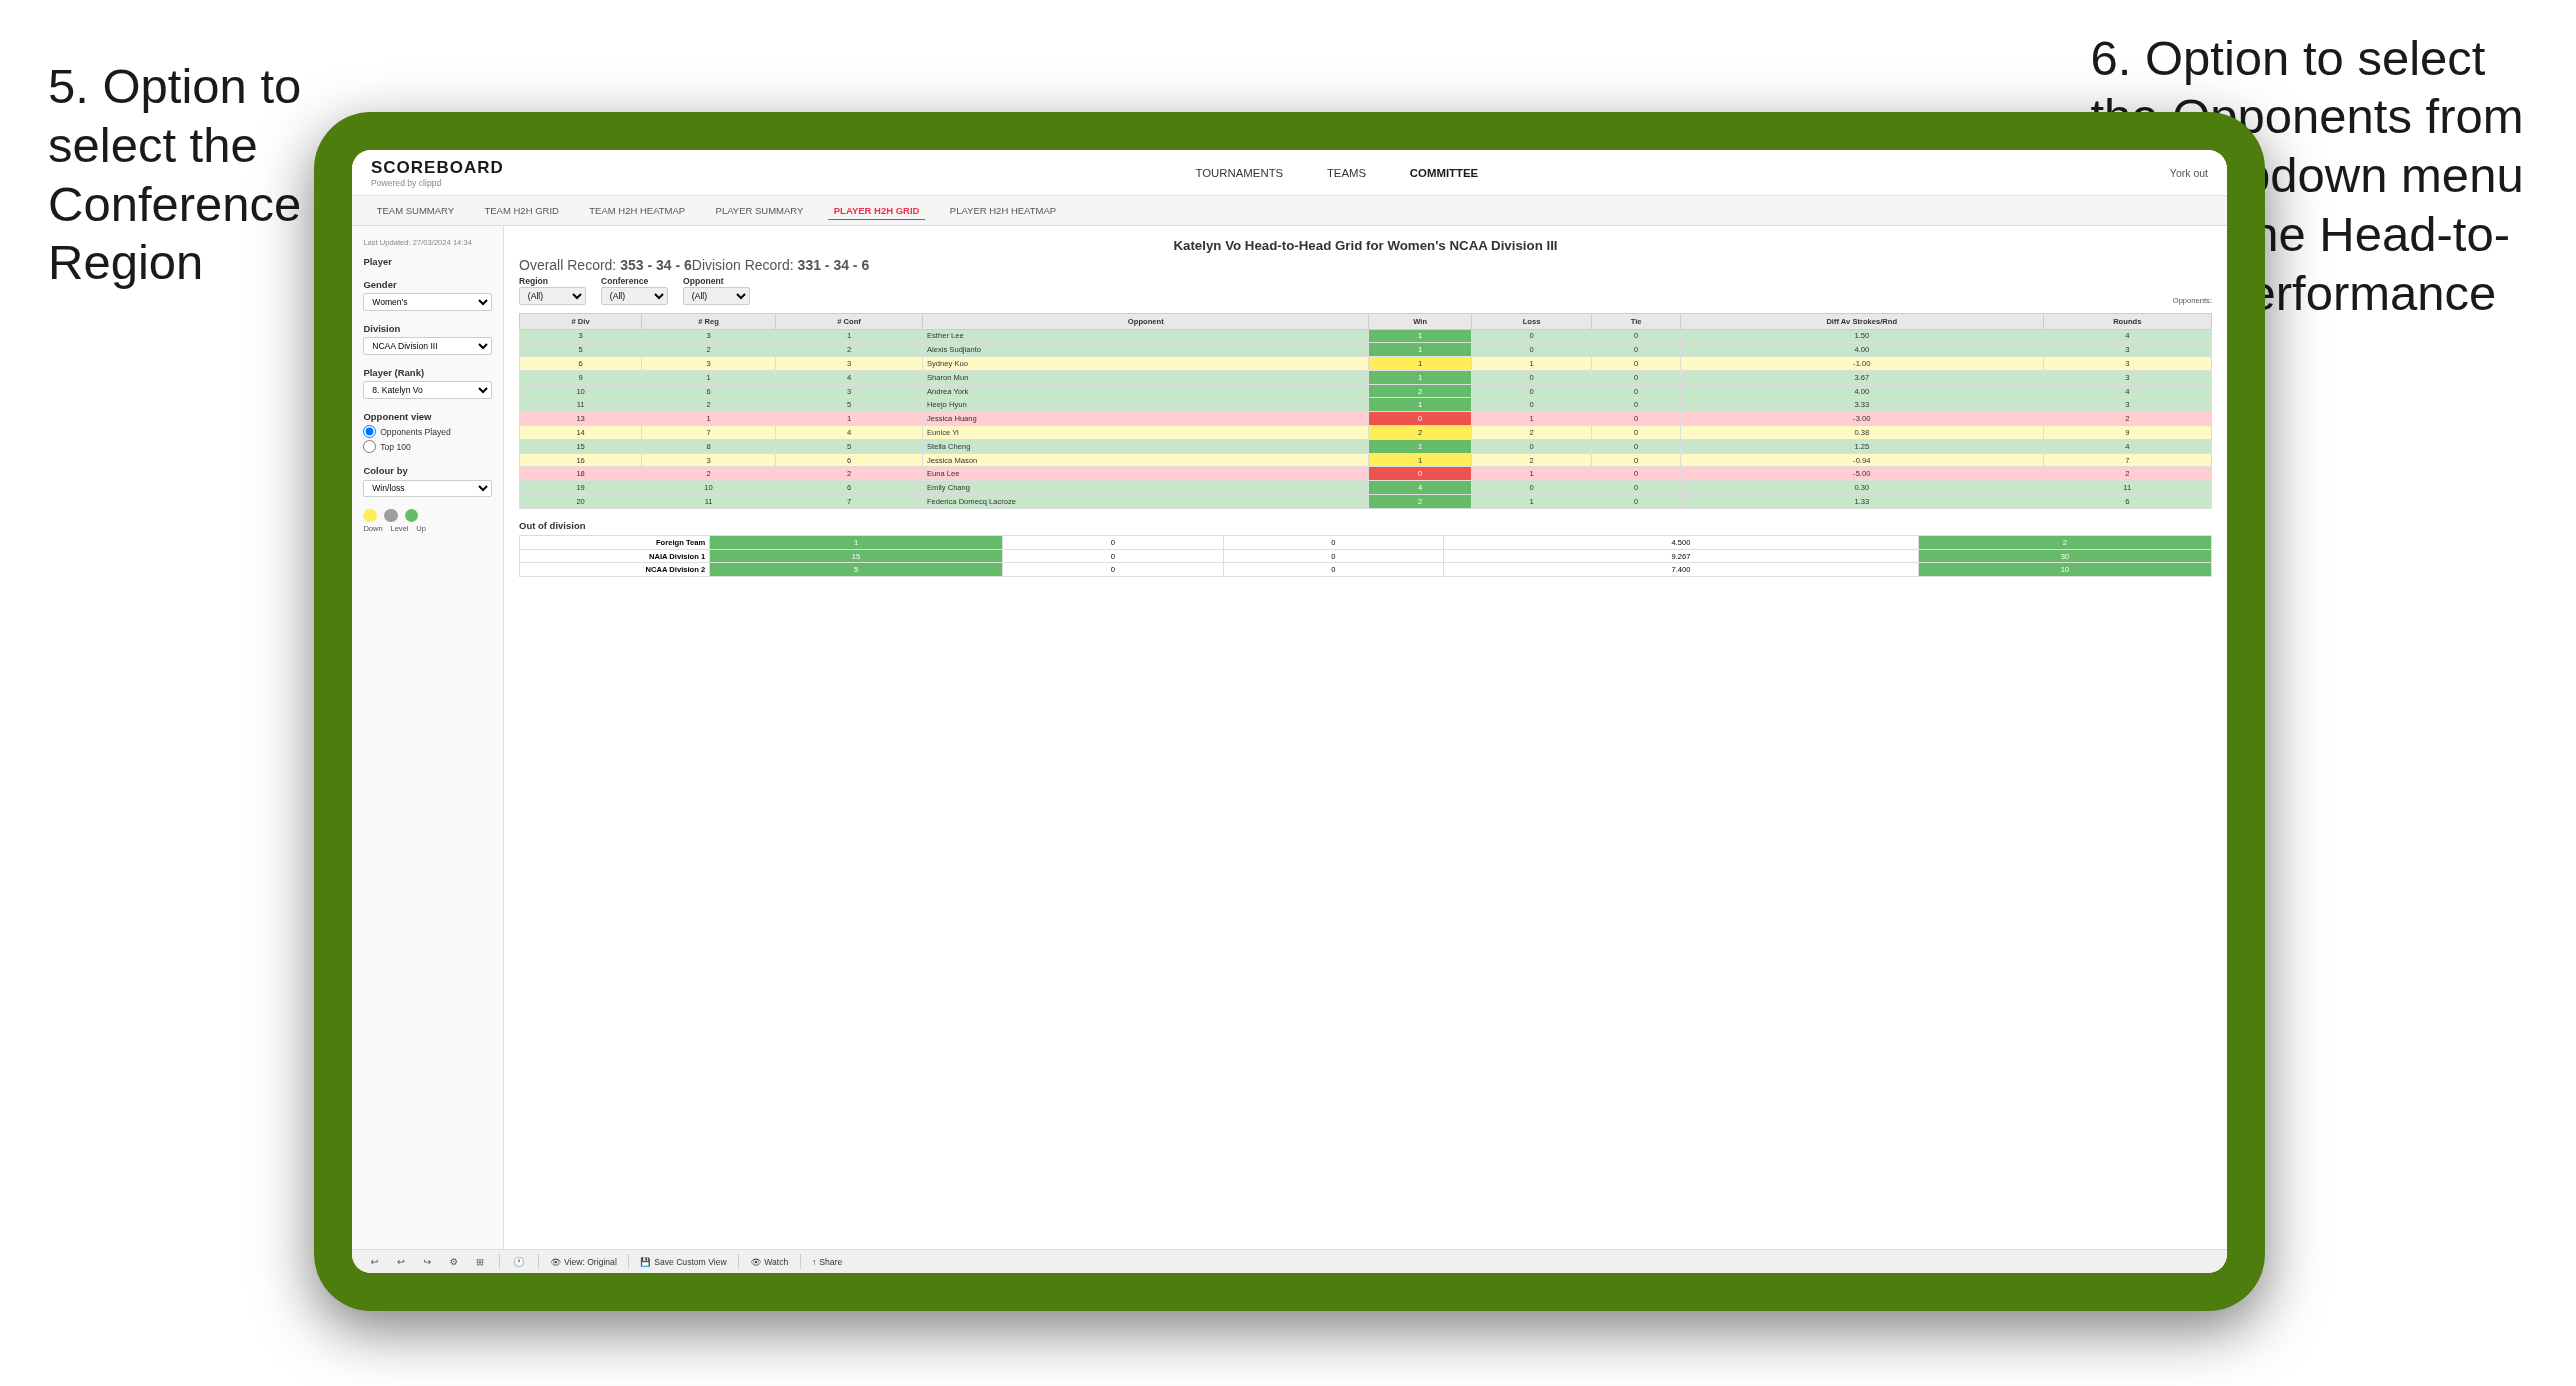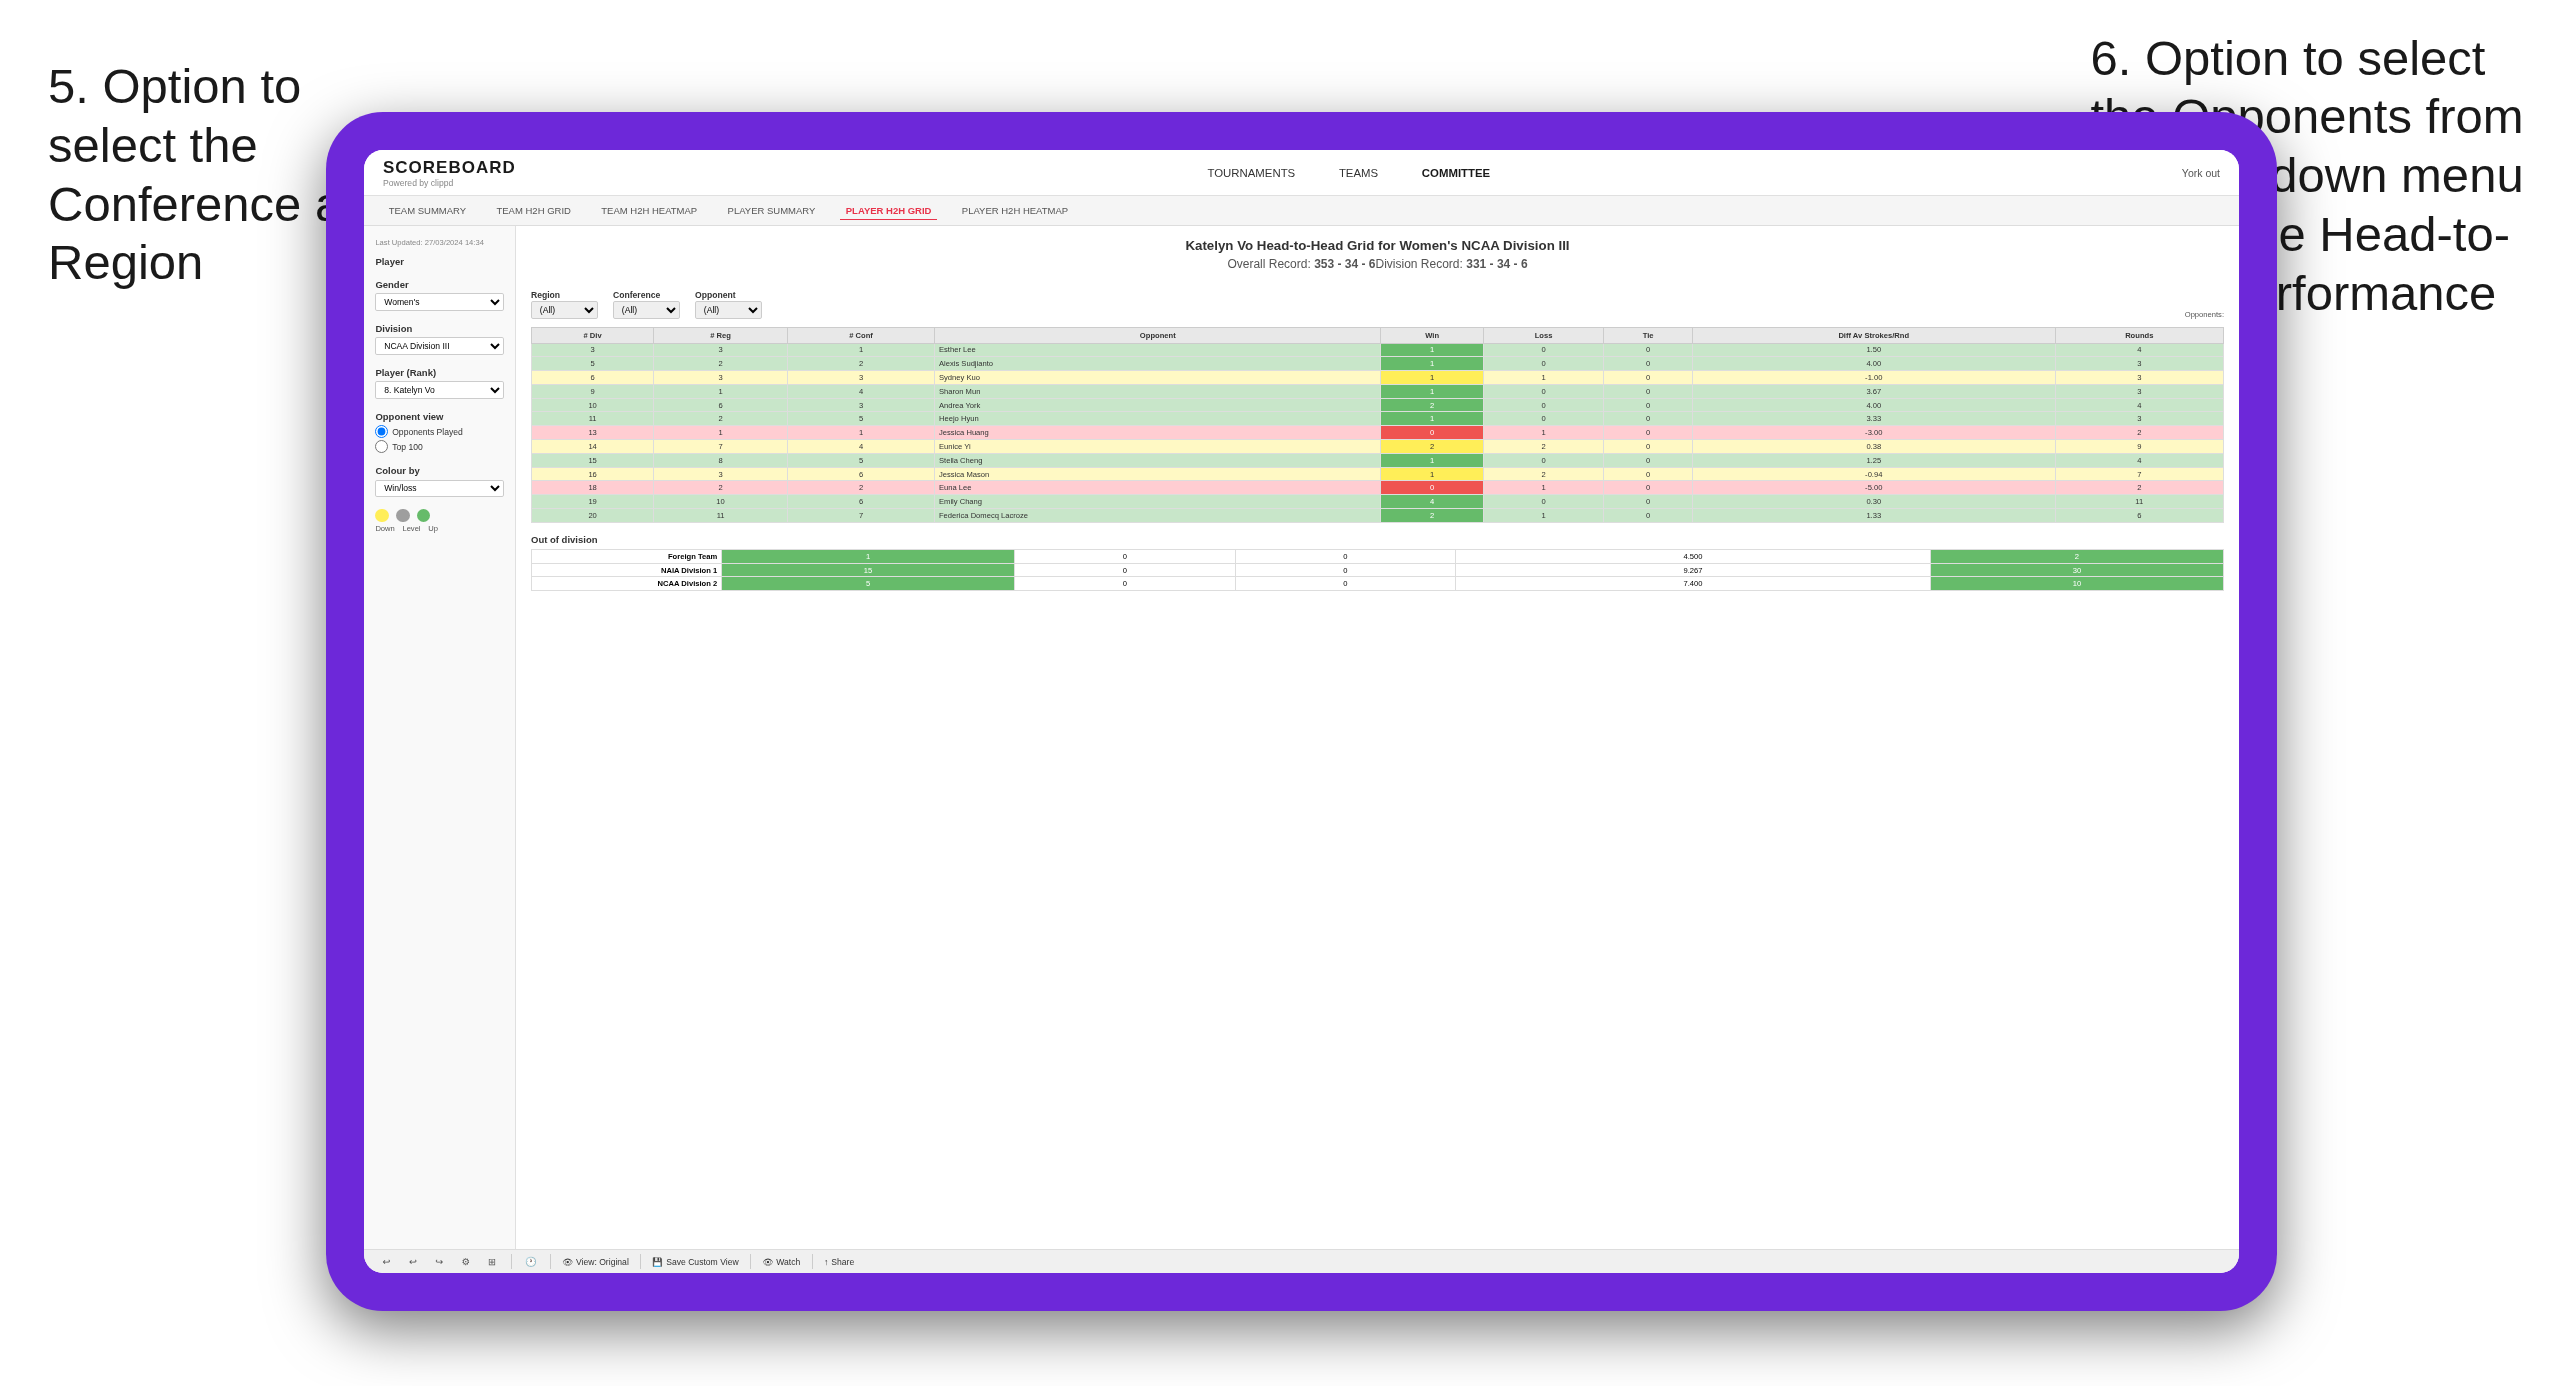--- a/index.html
+++ b/index.html
@@ -40,24 +40,24 @@
       left: 0;
       width: 100%;
       height: 100%;
       pointer-events: none;
     }
 
     
     .tablet {
       position: absolute;
       top: 112px;
-      left: 326px;
+      left: 314px;
       width: 1951px;
       height: 1199px;
-      background: #6d28d9;
+      background: #4d7c0f;
       border-radius: 57px;
       padding: 38px;
       box-shadow: 0 19px 57px rgba(0,0,0,0.5);
     }
 
     .tablet-screen {
       width: 100%;
       height: 100%;
       background: #ffffff;
       border-radius: 19px;
@@ -228,24 +228,24 @@
     .report-title {
       font-size: 13.3px;
       font-weight: bold;
       color: #333;
       text-align: center;
       margin-bottom: 3.8px;
     }
 
     .records-row {
       display: flex;
-      justify-content: center;
-      font-size: 12px;
+      justify-content: flex-start;
+      font-size: 14px;
       color: #555;
-      margin-bottom: 19px;
+      margin-bottom: 3px;
     }
 
     
     .filter-row {
       display: flex;
       gap: 15px;
       margin-bottom: 7.6px;
       align-items: flex-end;
     }
 

